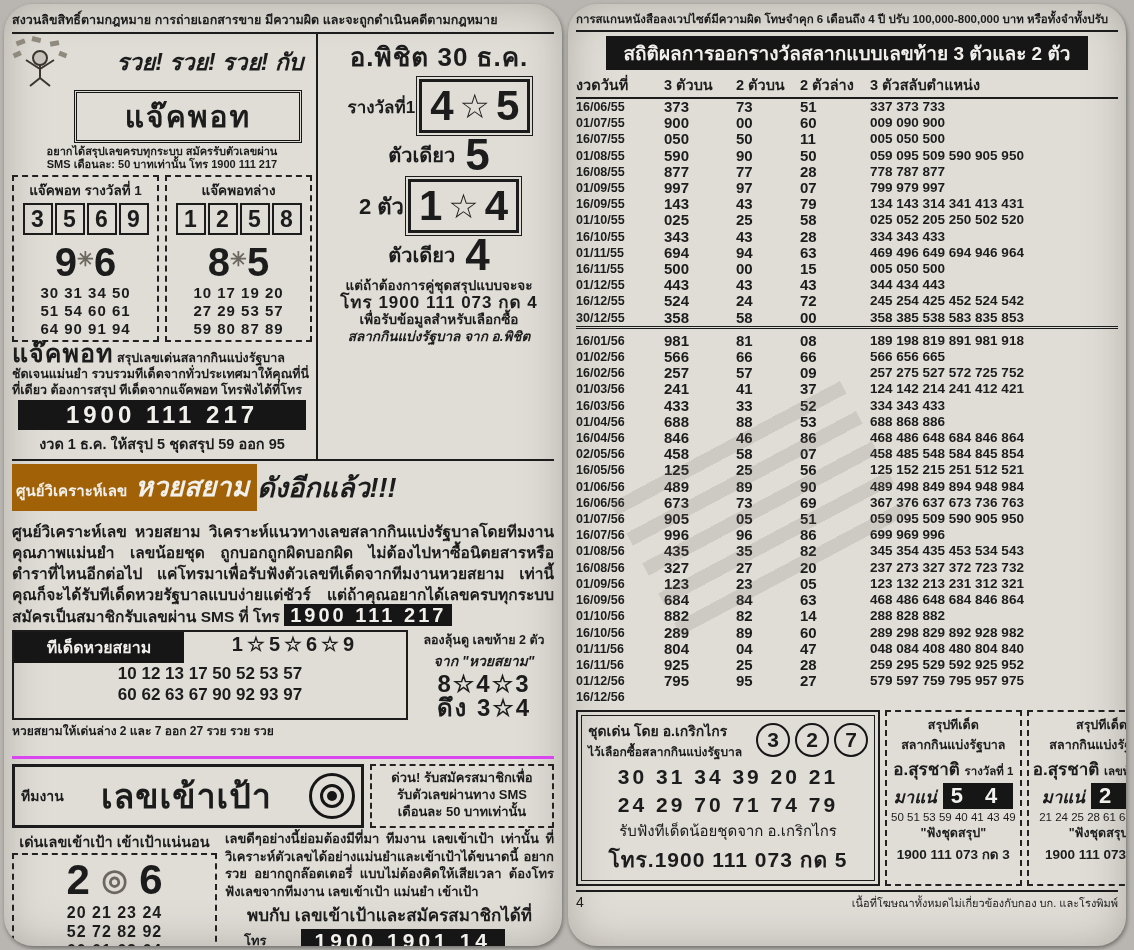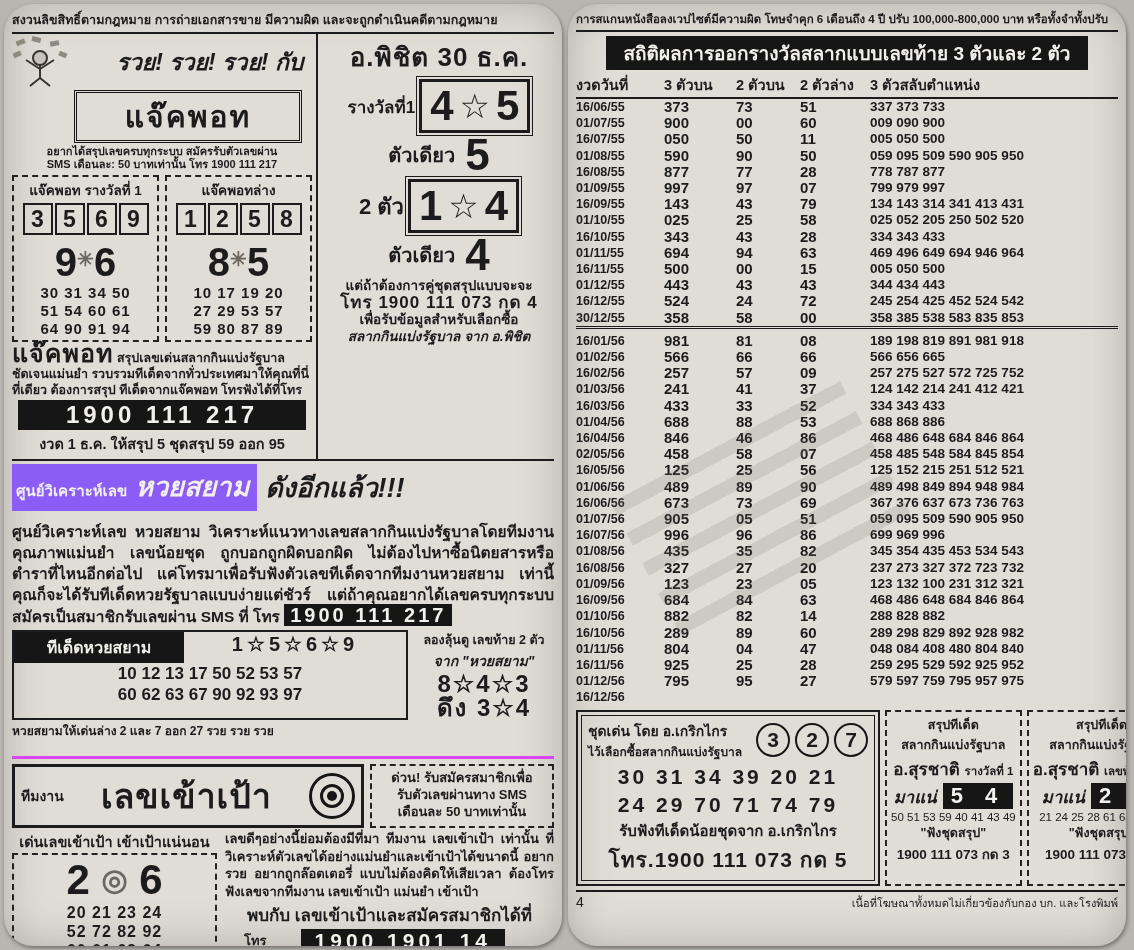--- a/index.html
+++ b/index.html
@@ -34,24 +34,24 @@
   .prow{display:flex;align-items:center;justify-content:center;gap:4px;margin-top:2px;}
   .plabel{font-size:17px;font-weight:bold;white-space:nowrap;}
   .pbox{border:3px solid #1c1c1c;outline:1px solid #1c1c1c;outline-offset:2px;padding:0 8px;font-size:42px;font-weight:bold;line-height:48px;display:flex;align-items:center;gap:6px;}
   .star{font-size:34px;font-weight:normal;}
   .single{font-size:20px;font-weight:bold;display:flex;align-items:center;justify-content:center;gap:10px;}
   .single b{font-size:44px;line-height:44px;}
   .pnote{font-size:13.5px;font-weight:bold;line-height:17px;white-space:nowrap;}
   .pnote.big{font-size:17px;letter-spacing:1px;}
   
   .hshead{display:flex;align-items:center;margin-top:3px;}
-  .hsbar{background:#8b5cf6;color:#f2f0ec;display:flex;align-items:baseline;gap:8px;padding:1px 8px 3px 4px;}
+  .hsbar{background:#a16207;color:#f2f0ec;display:flex;align-items:baseline;gap:8px;padding:1px 8px 3px 4px;}
   .hspre{font-size:15px;font-weight:bold;}
   .hsbrand{font-size:27px;font-weight:bold;font-style:italic;}
-  .hssuf{font-size:27px;font-weight:bold;font-style:italic;padding-left:8px;}
+  .hssuf{font-size:27px;font-weight:bold;font-style:italic;padding-left:0;}
   .hspara{font-size:15.5px;font-weight:bold;line-height:21px;text-align:justify;margin-top:10px;}
   .hspara .chip{background:#161616;color:#f2f0ec;padding:0 6px;font-size:20px;letter-spacing:3px;}
   .tips{display:flex;gap:6px;margin-top:3px;}
   .tipsT{width:392px;border:2px solid #1c1c1c;}
   .tipsHead{display:flex;}
   .tipsLbl{background:#161616;color:#f2f0ec;font-size:16px;font-weight:bold;padding:3px 10px;flex:0 0 150px;text-align:center;}
   .tipsStars{flex:1;font-size:20px;font-weight:bold;text-align:center;letter-spacing:4px;}
   .tipsRow{display:flex;justify-content:space-around;font-size:17px;font-weight:bold;line-height:21px;}
   .tipsSide{flex:1;text-align:center;}
   .tipsSide .s1{font-size:12.5px;font-weight:bold;white-space:nowrap;}
@@ -90,21 +90,21 @@
   .stats tbody.g2 tr:first-child td{border-top:3px double #1c1c1c;padding-top:4px;}
   .wm{position:absolute;left:60px;top:420px;width:260px;height:160px;transform:rotate(-28deg);background:repeating-linear-gradient(0deg,rgba(120,114,104,.18) 0 14px,transparent 14px 34px);pointer-events:none;}
   .botboxes{display:flex;gap:5px;margin-top:4px;}
   .kkbox{flex:0 0 280px;border:2px solid #1c1c1c;outline:1px solid #1c1c1c;outline-offset:-6px;padding:8px 10px;text-align:center;}
   .kkhead{display:flex;align-items:center;gap:4px;}
   .kklines{flex:1;text-align:left;}
   .kk1{font-size:14px;font-weight:bold;white-space:nowrap;}
   .kk2{font-size:12px;font-weight:bold;white-space:nowrap;}
   .circ{display:inline-flex;width:30px;height:30px;border:2.5px solid #161616;border-radius:50%;align-items:center;justify-content:center;font-size:21px;font-weight:bold;}
   .kknums{font-size:21px;font-weight:bold;letter-spacing:3px;line-height:25px;margin-top:3px;white-space:nowrap;}
-  .kk3{font-size:15px;font-weight:bold;margin-top:2px;white-space:nowrap;}
+  .kk3{font-size:15px;font-weight:normal;margin-top:2px;white-space:nowrap;}
   .kkphone{font-size:21px;font-weight:bold;letter-spacing:1px;white-space:nowrap;}
   .srbox{flex:1;border:2px dashed #222;padding:3px 4px;text-align:center;}
   .sr1{font-size:12.5px;font-weight:bold;}
   .srname{font-size:17px;font-weight:bold;white-space:nowrap;}
   .srname small{font-size:11.5px;}
   .srsure{display:flex;align-items:center;justify-content:center;gap:6px;margin:1px 0;}
   .srsure .lb{font-size:17px;font-weight:bold;font-style:italic;}
   .srsure .dg{background:#161616;color:#f2f0ec;font-size:22px;font-weight:bold;padding:0 8px;letter-spacing:8px;}
   .srnums{font-size:11.5px;font-weight:normal;white-space:nowrap;}
   .srlisten{font-size:12.5px;font-weight:bold;}
@@ -500,21 +500,21 @@
           <td>327</td>
           <td>27</td>
           <td>20</td>
           <td class="c-perm">237 273 327 372 723 732</td>
         </tr>
         <tr>
           <td>01/09/56</td>
           <td>123</td>
           <td>23</td>
           <td>05</td>
-          <td class="c-perm">123 132 100 231 312 321</td>
+          <td class="c-perm">123 132 213 231 312 321</td>
         </tr>
         <tr>
           <td>16/09/56</td>
           <td>684</td>
           <td>84</td>
           <td>63</td>
           <td class="c-perm">468 486 648 684 846 864</td>
         </tr>
         <tr>
           <td>01/10/56</td>

